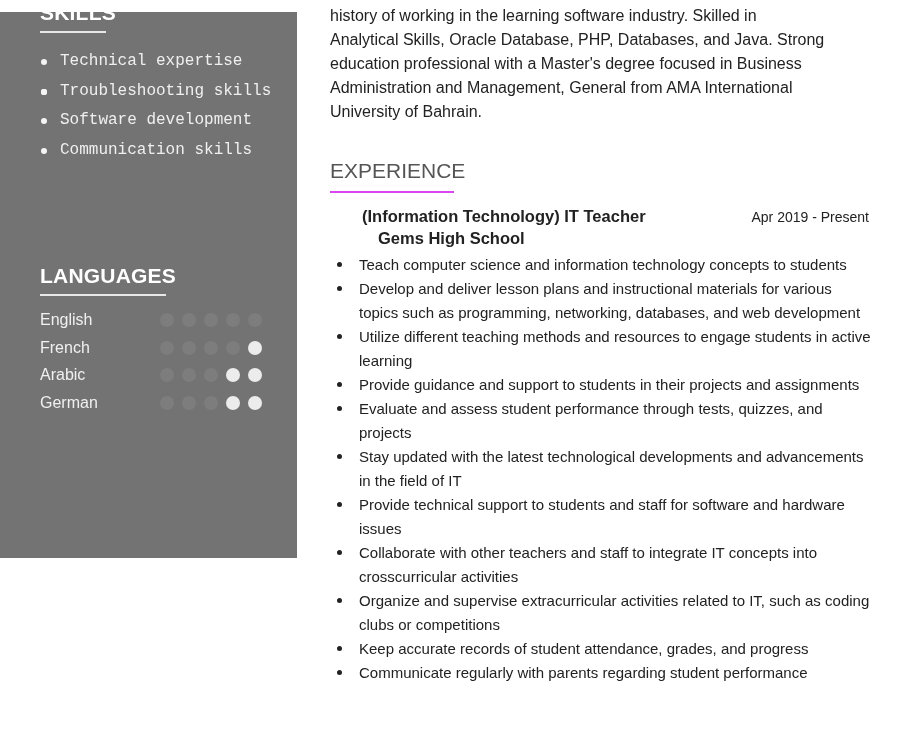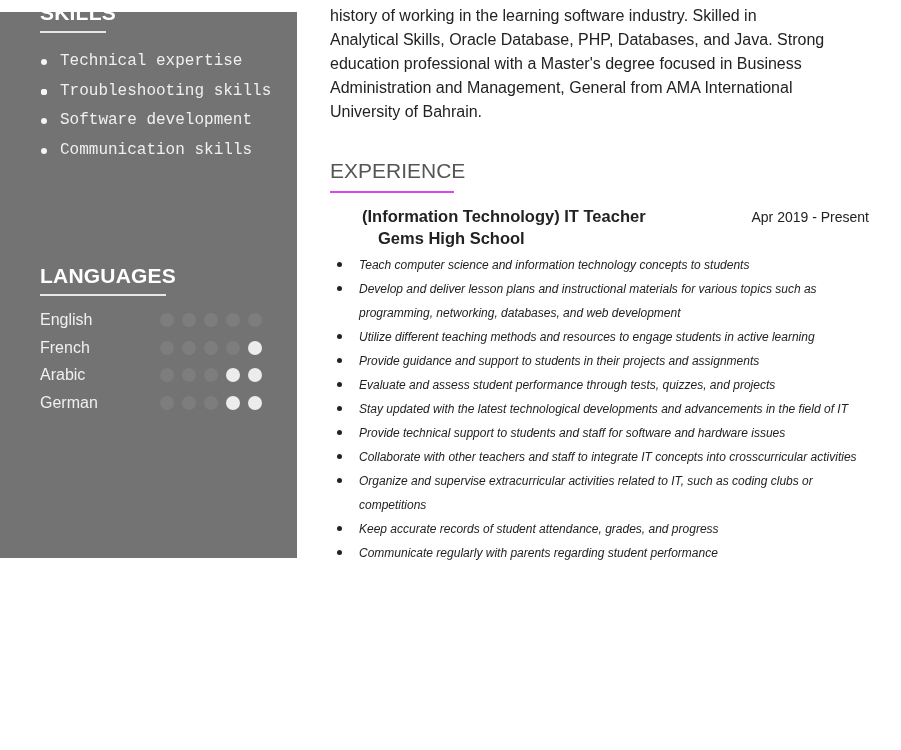--- a/index.html
+++ b/index.html
@@ -157,24 +157,23 @@
       left: 0;
       top: 253px;
       width: 545px;
       margin: 0;
       padding: 0;
       list-style: none;
     }
     .duties li {
       position: relative;
       padding-left: 29px;
-      font-size: 12px;
+      font-size: 15px;
       line-height: 24px;
       color: #222222;
-      font-style: italic;
     }
     .duties li .bullet {
       position: absolute;
       left: 7px;
       top: 9px;
       width: 5px;
       height: 5px;
       border-radius: 50%;
       background: #222222;
     }

